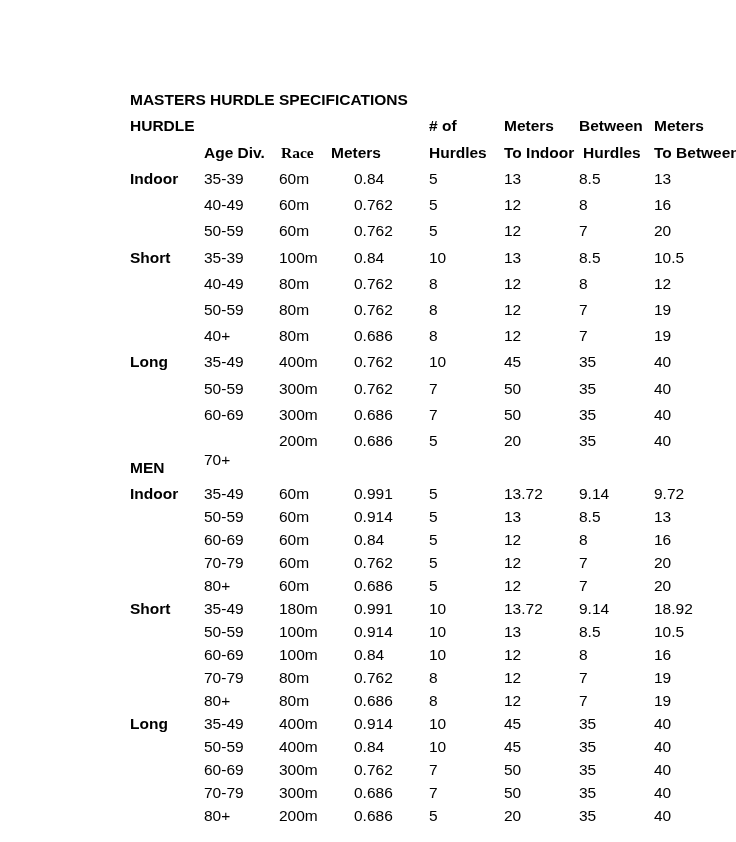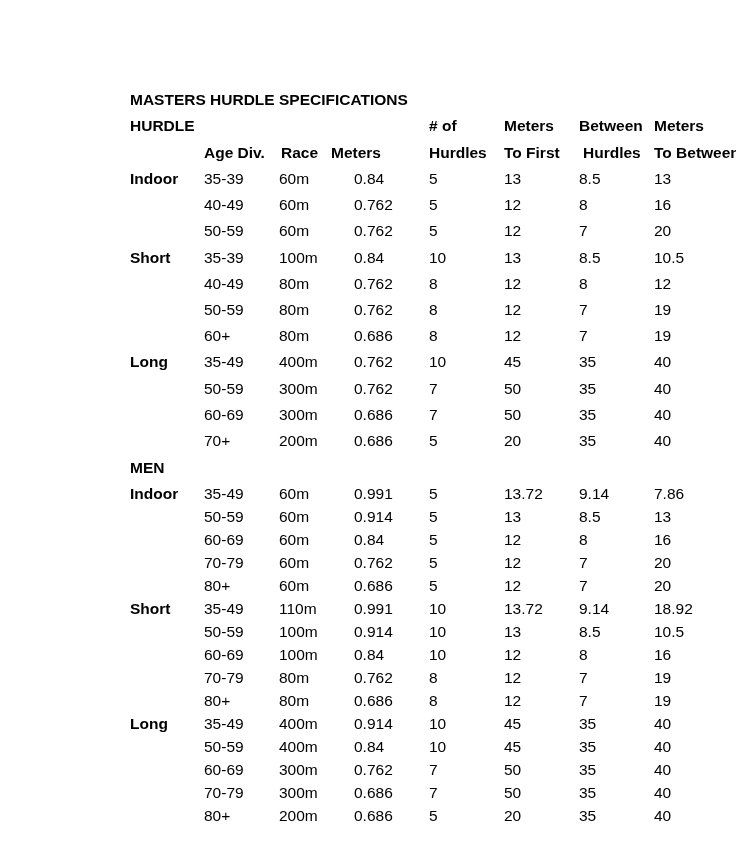--- a/index.html
+++ b/index.html
@@ -14,24 +14,24 @@
 <div id="doc">
   <div class="abs bold" style="left:130px;top:92px;">MASTERS HURDLE SPECIFICATIONS</div>
 
   <div class="abs bold" style="left:130px;top:118px;">HURDLE</div>
   <div class="abs bold" style="left:429px;top:118px;"># of</div>
   <div class="abs bold" style="left:504px;top:118px;">Meters</div>
   <div class="abs bold" style="left:579px;top:118px;">Between</div>
   <div class="abs bold" style="left:654px;top:118px;">Meters</div>
 
   <div class="abs bold" style="left:204px;top:145px;">Age Div.</div>
-  <div class="abs bold" style="left:281px;top:145px;">Race</div>
+  <div class="abs bold" style="left:281px;top:145px;font-family:Liberation Serif, serif;">Race</div>
   <div class="abs bold" style="left:331px;top:145px;">Meters</div>
   <div class="abs bold" style="left:429px;top:145px;">Hurdles</div>
-  <div class="abs bold" style="left:504px;top:145px;">To First</div>
+  <div class="abs bold" style="left:504px;top:145px;">To Indoor</div>
   <div class="abs bold" style="left:583px;top:145px;">Hurdles</div>
   <div class="abs bold" style="left:654px;top:145px;">To Between</div>
 
   <div id="rows">
       <div class="abs bold" style="left: 130px; top: 171px;">Indoor</div>
       <div>
         <div class="abs" style="left: 204px; top: 171px;">35-39</div>
         <div class="abs" style="left: 279px; top: 171px;">60m</div>
         <div class="abs" style="left: 354px; top: 171px;">0.84</div>
         <div class="abs" style="left: 429px; top: 171px;">5</div>
@@ -79,21 +79,21 @@
       <div>
         <div class="abs" style="left: 204px; top: 302px;">50-59</div>
         <div class="abs" style="left: 279px; top: 302px;">80m</div>
         <div class="abs" style="left: 354px; top: 302px;">0.762</div>
         <div class="abs" style="left: 429px; top: 302px;">8</div>
         <div class="abs" style="left: 504px; top: 302px;">12</div>
         <div class="abs" style="left: 579px; top: 302px;">7</div>
         <div class="abs" style="left: 654px; top: 302px;">19</div>
       </div>
       <div>
-        <div class="abs" style="left: 204px; top: 328.2px;">60+</div>
+        <div class="abs" style="left: 204px; top: 328.2px;">40+</div>
         <div class="abs" style="left: 279px; top: 328.2px;">80m</div>
         <div class="abs" style="left: 354px; top: 328.2px;">0.686</div>
         <div class="abs" style="left: 429px; top: 328.2px;">8</div>
         <div class="abs" style="left: 504px; top: 328.2px;">12</div>
         <div class="abs" style="left: 579px; top: 328.2px;">7</div>
         <div class="abs" style="left: 654px; top: 328.2px;">19</div>
       </div>
       <div class="abs bold" style="left: 130px; top: 354.4px;">Long</div>
       <div>
         <div class="abs" style="left: 204px; top: 354.4px;">35-49</div>
@@ -116,38 +116,38 @@
       <div>
         <div class="abs" style="left: 204px; top: 406.8px;">60-69</div>
         <div class="abs" style="left: 279px; top: 406.8px;">300m</div>
         <div class="abs" style="left: 354px; top: 406.8px;">0.686</div>
         <div class="abs" style="left: 429px; top: 406.8px;">7</div>
         <div class="abs" style="left: 504px; top: 406.8px;">50</div>
         <div class="abs" style="left: 579px; top: 406.8px;">35</div>
         <div class="abs" style="left: 654px; top: 406.8px;">40</div>
       </div>
       <div>
-        <div class="abs" style="left: 204px; top: 433px;">70+</div>
+        <div class="abs" style="left: 204px; top: 452px;">70+</div>
         <div class="abs" style="left: 279px; top: 433px;">200m</div>
         <div class="abs" style="left: 354px; top: 433px;">0.686</div>
         <div class="abs" style="left: 429px; top: 433px;">5</div>
         <div class="abs" style="left: 504px; top: 433px;">20</div>
         <div class="abs" style="left: 579px; top: 433px;">35</div>
         <div class="abs" style="left: 654px; top: 433px;">40</div>
       </div>
       <div class="abs bold" style="left: 130px; top: 460px;">MEN</div>
       <div class="abs bold" style="left: 130px; top: 486px;">Indoor</div>
       <div>
         <div class="abs" style="left: 204px; top: 486px;">35-49</div>
         <div class="abs" style="left: 279px; top: 486px;">60m</div>
         <div class="abs" style="left: 354px; top: 486px;">0.991</div>
         <div class="abs" style="left: 429px; top: 486px;">5</div>
         <div class="abs" style="left: 504px; top: 486px;">13.72</div>
         <div class="abs" style="left: 579px; top: 486px;">9.14</div>
-        <div class="abs" style="left: 654px; top: 486px;">7.86</div>
+        <div class="abs" style="left: 654px; top: 486px;">9.72</div>
       </div>
       <div>
         <div class="abs" style="left: 204px; top: 509px;">50-59</div>
         <div class="abs" style="left: 279px; top: 509px;">60m</div>
         <div class="abs" style="left: 354px; top: 509px;">0.914</div>
         <div class="abs" style="left: 429px; top: 509px;">5</div>
         <div class="abs" style="left: 504px; top: 509px;">13</div>
         <div class="abs" style="left: 579px; top: 509px;">8.5</div>
         <div class="abs" style="left: 654px; top: 509px;">13</div>
       </div>
@@ -174,21 +174,21 @@
         <div class="abs" style="left: 279px; top: 578px;">60m</div>
         <div class="abs" style="left: 354px; top: 578px;">0.686</div>
         <div class="abs" style="left: 429px; top: 578px;">5</div>
         <div class="abs" style="left: 504px; top: 578px;">12</div>
         <div class="abs" style="left: 579px; top: 578px;">7</div>
         <div class="abs" style="left: 654px; top: 578px;">20</div>
       </div>
       <div class="abs bold" style="left: 130px; top: 601px;">Short</div>
       <div>
         <div class="abs" style="left: 204px; top: 601px;">35-49</div>
-        <div class="abs" style="left: 279px; top: 601px;">110m</div>
+        <div class="abs" style="left: 279px; top: 601px;">180m</div>
         <div class="abs" style="left: 354px; top: 601px;">0.991</div>
         <div class="abs" style="left: 429px; top: 601px;">10</div>
         <div class="abs" style="left: 504px; top: 601px;">13.72</div>
         <div class="abs" style="left: 579px; top: 601px;">9.14</div>
         <div class="abs" style="left: 654px; top: 601px;">18.92</div>
       </div>
       <div>
         <div class="abs" style="left: 204px; top: 624px;">50-59</div>
         <div class="abs" style="left: 279px; top: 624px;">100m</div>
         <div class="abs" style="left: 354px; top: 624px;">0.914</div>

